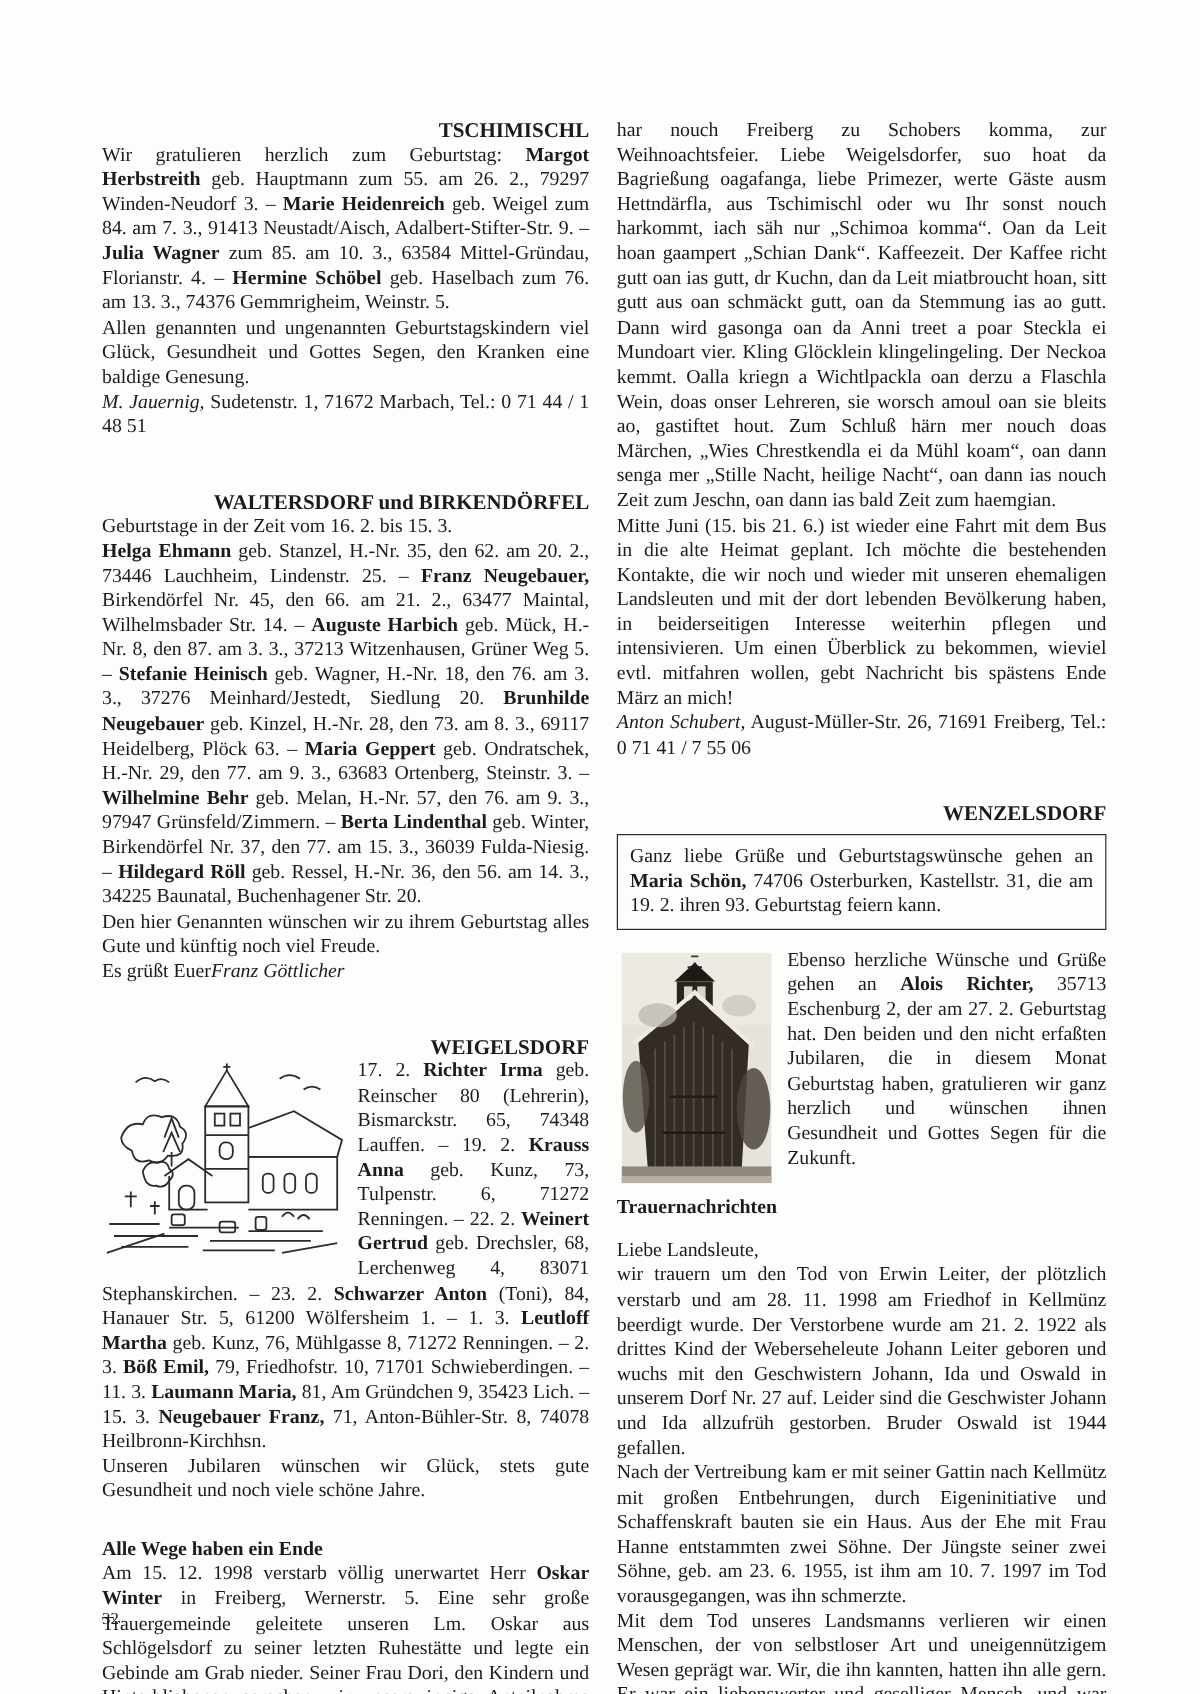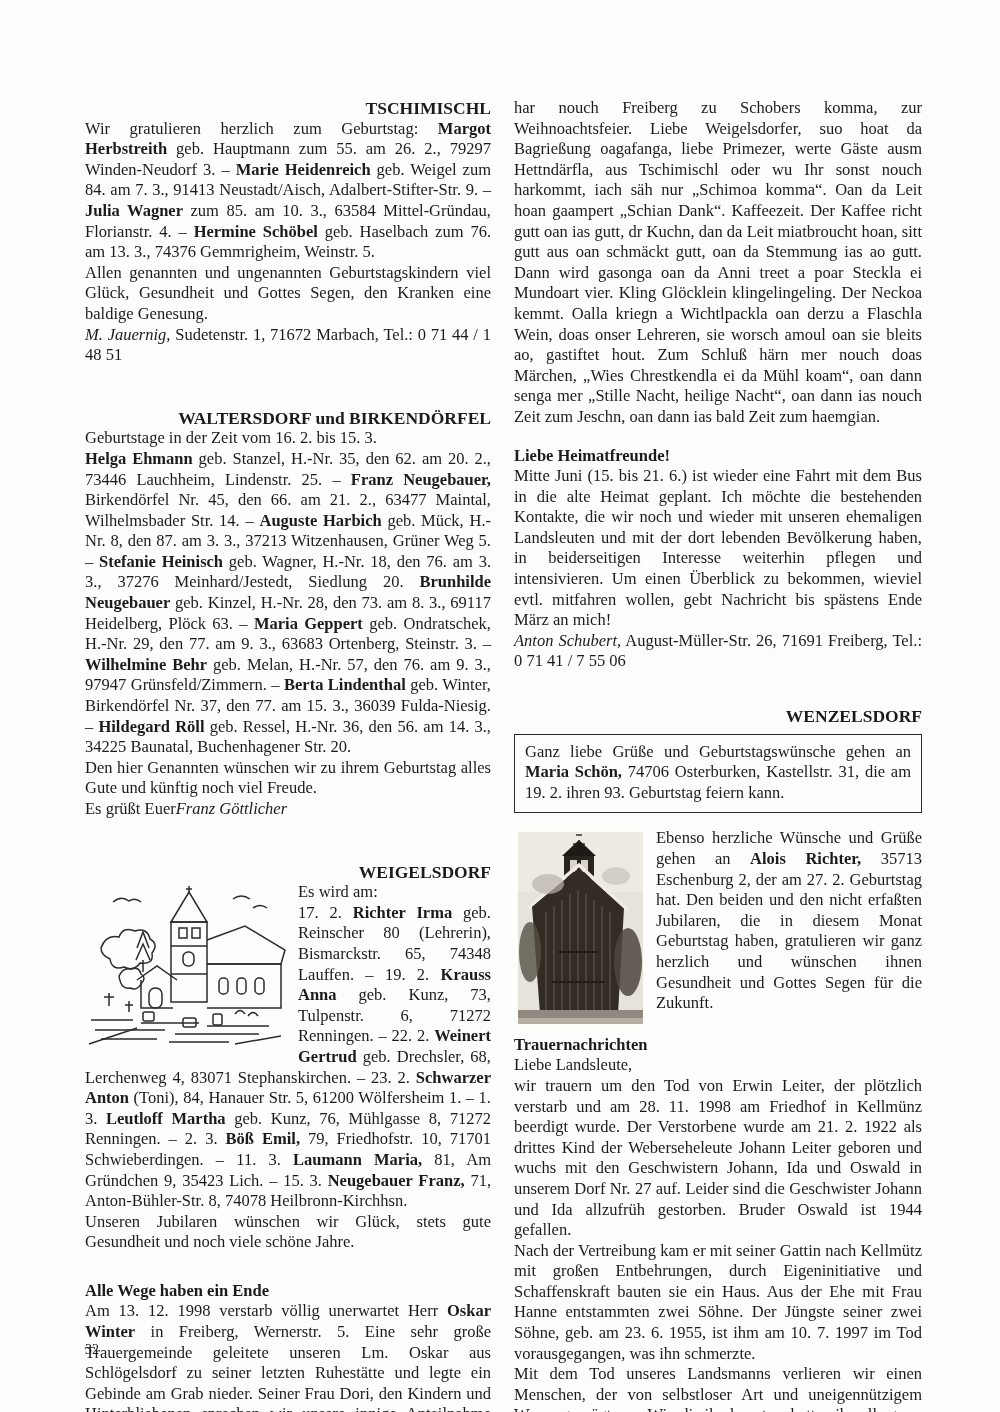--- a/index.html
+++ b/index.html
@@ -75,38 +75,36 @@
           <path d="M52,62 L58,46 L64,62 M51,74 L58,58 L65,74 M58,74 V86"></path>
           <path d="M24,120 v-13 m-5,4 h10 M44,126 v-11 m-4,4 h8"></path>
           <rect x="58" y="126" width="11" height="9" rx="2"></rect>
           <rect x="98" y="132" width="13" height="9" rx="2"></rect>
           <rect x="128" y="128" width="9" height="11" rx="2"></rect>
           <path d="M150,128 q5,-7 10,0 M163,130 q5,-7 10,0"></path>
           <path d="M6,134 h42 M56,137 h58 M122,140 h62 M10,144 h70 M90,148 h84 M16,153 h56 M84,156 h60"></path>
           <path d="M4,158 L52,142 M196,150 L150,158"></path>
         </svg>
       </div>
-      <p style="text-align:left">Es wird am:</p>
       <p><span>17. 2. </span><span class="b">Richter Irma</span><span> geb. Reinscher 80 (Lehrerin), Bismarckstr. 65, 74348 Lauffen. – 19. 2. </span><span class="b">Krauss Anna</span><span> geb. Kunz, 73, Tulpenstr. 6, 71272 Renningen. – 22. 2. </span><span class="b">Weinert Gertrud</span><span> geb. Drechsler, 68, Lerchenweg 4, 83071 Stephanskirchen. – 23. 2. </span><span class="b">Schwarzer Anton</span><span> (Toni), 84, Hanauer Str. 5, 61200 Wölfersheim 1. – 1. 3. </span><span class="b">Leutloff Martha</span><span> geb. Kunz, 76, Mühlgasse 8, 71272 Renningen. – 2. 3. </span><span class="b">Böß Emil,</span><span> 79, Friedhofstr. 10, 71701 Schwieberdingen. – 11. 3. </span><span class="b">Laumann Maria,</span><span> 81, Am Gründchen 9, 35423 Lich. – 15. 3. </span><span class="b">Neugebauer Franz,</span><span> 71, Anton-Bühler-Str. 8, 74078 Heilbronn-Kirchhsn.</span></p>
       <p>Unseren Jubilaren wünschen wir Glück, stets gute Gesundheit und noch viele schöne Jahre.</p>
     </section>
 
     <section>
       <h3 class="run-title gap-md" style="margin-bottom:0;font-size:16.5px;">Alle Wege haben ein Ende</h3>
-      <p><span>Am 13. 12. 1998 verstarb völlig unerwartet Herr </span><span class="b">Oskar Winter</span><span> in Freiberg, Wernerstr. 5. Eine sehr große Trauergemeinde geleitete unseren Lm. Oskar aus Schlögelsdorf zu seiner letzten Ruhestätte und legte ein Gebinde am Grab nieder. Seiner Frau Dori, den Kindern und Hinterbliebenen sprechen wir unsere innige Anteilnahme aus.</span></p>
+      <p><span>Am 15. 12. 1998 verstarb völlig unerwartet Herr </span><span class="b">Oskar Winter</span><span> in Freiberg, Wernerstr. 5. Eine sehr große Trauergemeinde geleitete unseren Lm. Oskar aus Schlögelsdorf zu seiner letzten Ruhestätte und legte ein Gebinde am Grab nieder. Seiner Frau Dori, den Kindern und Hinterbliebenen sprechen wir unsere innige Anteilnahme aus.</span></p>
     </section>
 
   </div>
 
   <div class="col col-right">
 
     <p>har nouch Freiberg zu Schobers komma, zur Weihnoachtsfeier. Liebe Weigelsdorfer, suo hoat da Bagrießung oagafanga, liebe Primezer, werte Gäste ausm Hettndärfla, aus Tschimischl oder wu Ihr sonst nouch harkommt, iach säh nur „Schimoa komma“. Oan da Leit hoan gaampert „Schian Dank“. Kaffeezeit. Der Kaffee richt gutt oan ias gutt, dr Kuchn, dan da Leit miatbroucht hoan, sitt gutt aus oan schmäckt gutt, oan da Stemmung ias ao gutt. Dann wird gasonga oan da Anni treet a poar Steckla ei Mundoart vier. Kling Glöcklein klingelingeling. Der Neckoa kemmt. Oalla kriegn a Wichtlpackla oan derzu a Flaschla Wein, doas onser Lehreren, sie worsch amoul oan sie bleits ao, gastiftet hout. Zum Schluß härn mer nouch doas Märchen, „Wies Chrestkendla ei da Mühl koam“, oan dann senga mer „Stille Nacht, heilige Nacht“, oan dann ias nouch Zeit zum Jeschn, oan dann ias bald Zeit zum haemgian.</p>
 
     <section>
-      <h3 class="run-title" style="margin-top:18px;margin-bottom:0;font-size:16.5px;">Liebe Heimatfreunde!</h3>
       <p>Mitte Juni (15. bis 21. 6.) ist wieder eine Fahrt mit dem Bus in die alte Heimat geplant. Ich möchte die bestehenden Kontakte, die wir noch und wieder mit unseren ehemaligen Landsleuten und mit der dort lebenden Bevölkerung haben, in beiderseitigen Interesse weiterhin pflegen und intensivieren. Um einen Überblick zu bekommen, wieviel evtl. mitfahren wollen, gebt Nachricht bis spästens Ende März an mich!</p>
       <p><span class="i">Anton Schubert,</span><span> August-Müller-Str. 26, 71691 Freiberg, Tel.: 0 71 41 / 7 55 06</span></p>
     </section>
 
     <section>
       <h2 class="center-title" style="margin-top:34px;">WENZELSDORF</h2>
       <div class="boxed">
         <p><span>Ganz liebe Grüße und Geburtstagswünsche gehen an </span><span class="b">Maria Schön,</span><span> 74706 Osterburken, Kastellstr. 31, die am 19. 2. ihren 93. Geburtstag feiern kann.</span></p>
       </div>
       <div class="chapel-photo">
@@ -126,21 +124,21 @@
           <path d="M40,120 h40 M34,150 h52" stroke="#211c17" stroke-width="2"></path>
           <ellipse cx="110" cy="130" rx="14" ry="34" fill="#4c463e" opacity="0.85"></ellipse>
           <ellipse cx="12" cy="120" rx="11" ry="30" fill="#565046" opacity="0.8"></ellipse>
           <ellipse cx="30" cy="52" rx="16" ry="10" fill="#b9b4aa" opacity="0.7"></ellipse>
           <ellipse cx="98" cy="44" rx="14" ry="9" fill="#c2bcb2" opacity="0.6"></ellipse>
           <rect x="0" y="178" width="125" height="14" fill="#8f897f"></rect>
           <rect x="0" y="186" width="125" height="6" fill="#b5afa4"></rect>
         </svg>
       </div>
       <p><span>Ebenso herzliche Wünsche und Grüße gehen an </span><span class="b">Alois Richter,</span><span> 35713 Eschenburg 2, der am 27. 2. Geburtstag hat. Den beiden und den nicht erfaßten Jubilaren, die in diesem Monat Geburtstag haben, gratulieren wir ganz herzlich und wünschen ihnen Gesundheit und Gottes Segen für die Zukunft.</span></p>
-      <h3 class="run-title" style="margin-top:21px;margin-bottom:0;font-size:16.5px;">Trauernachrichten</h3>
+      <h3 class="run-title" style="margin-top:21px;margin-bottom:15px;font-size:16.5px;">Trauernachrichten</h3>
       <p style="text-align:left">Liebe Landsleute,</p>
       <p>wir trauern um den Tod von Erwin Leiter, der plötzlich verstarb und am 28. 11. 1998 am Friedhof in Kellmünz beerdigt wurde. Der Verstorbene wurde am 21. 2. 1922 als drittes Kind der Weberseheleute Johann Leiter geboren und wuchs mit den Geschwistern Johann, Ida und Oswald in unserem Dorf Nr. 27 auf. Leider sind die Geschwister Johann und Ida allzufrüh gestorben. Bruder Oswald ist 1944 gefallen.</p>
       <p>Nach der Vertreibung kam er mit seiner Gattin nach Kellmütz mit großen Entbehrungen, durch Eigeninitiative und Schaffenskraft bauten sie ein Haus. Aus der Ehe mit Frau Hanne entstammten zwei Söhne. Der Jüngste seiner zwei Söhne, geb. am 23. 6. 1955, ist ihm am 10. 7. 1997 im Tod vorausgegangen, was ihn schmerzte.</p>
       <p>Mit dem Tod unseres Landsmanns verlieren wir einen Menschen, der von selbstloser Art und uneigennützigem Wesen geprägt war. Wir, die ihn kannten, hatten ihn alle gern. Er war ein liebenswerter und geselliger Mensch, und war beflügelt von feingeistigen Idealen. Geradezu leidenschaftlich liebte er den Gesang und die Musik. Die Freude am Gesang zeichnete ihn aus. Er lebte nach dem Grundsatz: „Die Freude, die wir geben, kehrt ins eigene Herz zurück.“</p>
 
     </section>
 
   </div>
 
   <div class="footer-num">32</div>

